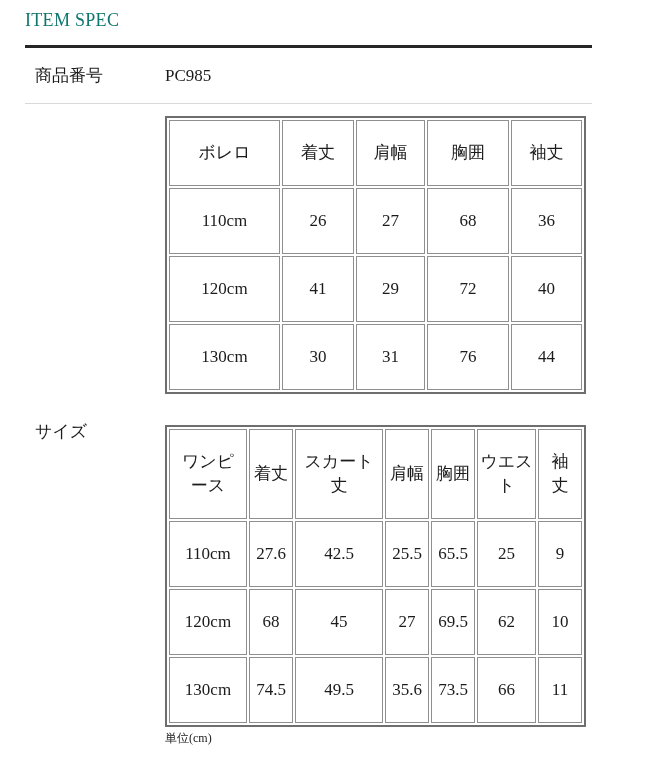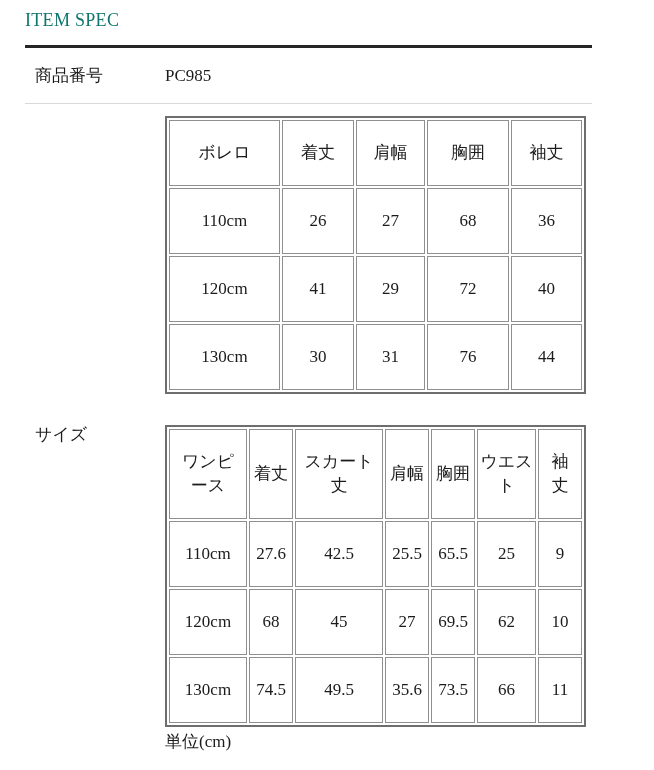--- a/index.html
+++ b/index.html
@@ -36,21 +36,21 @@
   .tbl-onepiece{width:419px;margin-top:31px;}
   .tbl-onepiece th{height:58px;}
   .tbl-onepiece td{height:34px;}
   .tbl-onepiece th:nth-child(1){width:78px;}
   .tbl-onepiece th:nth-child(2){width:44px;}
   .tbl-onepiece th:nth-child(3){width:88px;}
   .tbl-onepiece th:nth-child(4){width:44px;}
   .tbl-onepiece th:nth-child(5){width:44px;}
   .tbl-onepiece th:nth-child(6){width:59px;}
   .tbl-onepiece th:nth-child(7){width:44px;}
-  .unit-note{font-size:17px;margin-top:3px;}
+  .unit-note{font-size:12px;margin-top:3px;}
   .notes{
     font-size:17px;line-height:29px;margin:29px 0 0 0;
     max-width:440px;white-space:pre-line;
   }
 </style>
 </head>
 <body>
 
 <div class="page">
 

